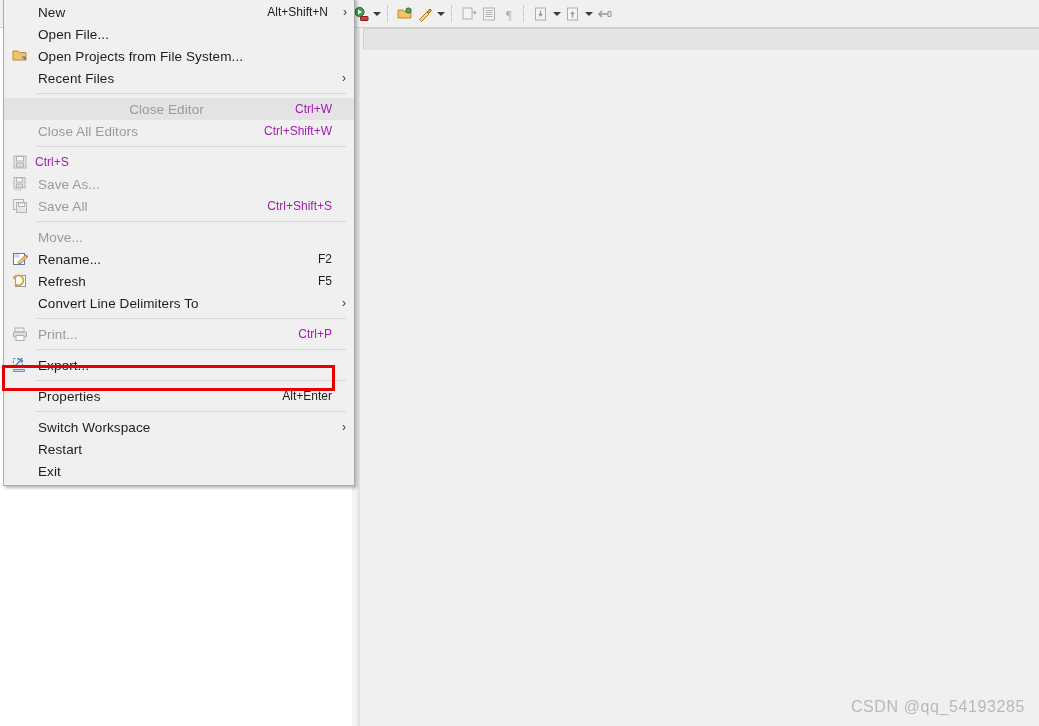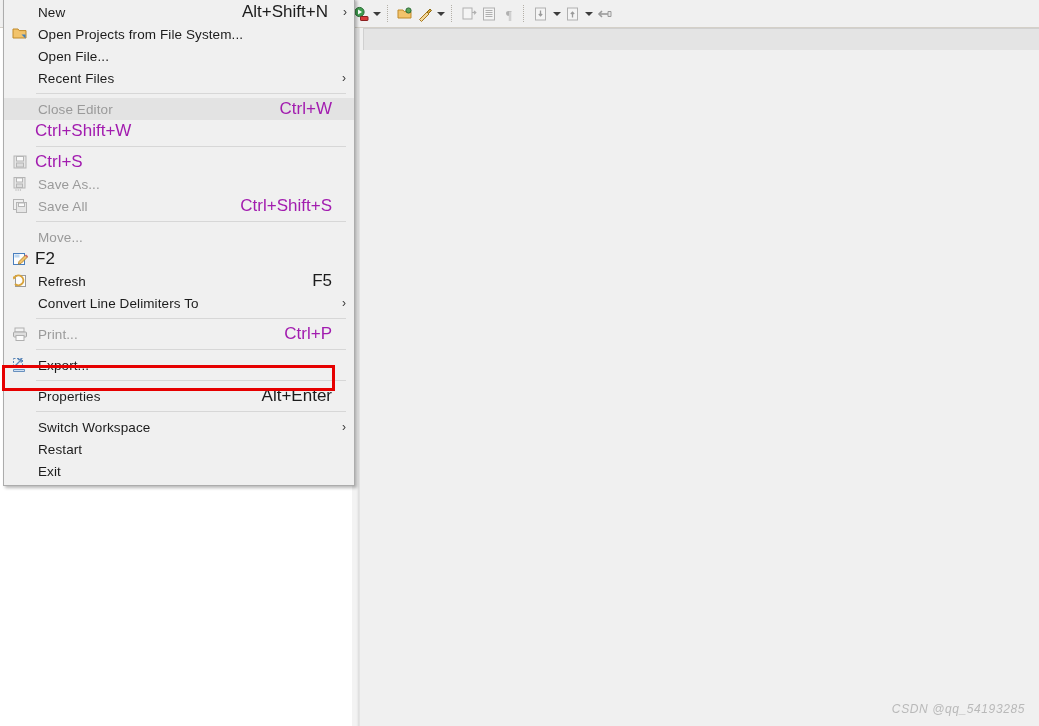--- a/index.html
+++ b/index.html
@@ -131,39 +131,39 @@
   .mi {
     position: relative;
     height: 22px;
     display: flex;
     align-items: center;
     font-size: 13.5px;
     color: #1c1c1c;
     cursor: default;
     padding-left: 0;
   }
-  .mi.hl { background: #e3e3e3; }
+  .mi.hl { background: #e3e3e3; text-align: center; }
   .mi.disabled { color: #9a9a9a; }
   .mi-icon {
     width: 31px; height: 20px;
     flex: 0 0 31px;
     display: flex;
     align-items: center;
     justify-content: center;
     position: relative;
   }
   .mi-label {
     flex: 1 1 auto;
     padding-left: 3px;
     white-space: nowrap;
     letter-spacing: 0.1px;
   }
   .mi-accel {
     flex: 0 0 auto;
-    font-size: 17px;
+    font-size: 12px;
     color: #1c1c1c;
     padding-right: 10px;
     white-space: nowrap;
   }
   .mi.disabled .mi-accel { color: #a21caf; }
   .mi-sub {
     flex: 0 0 auto;
     width: 16px;
     text-align: center;
     font-size: 12px;
@@ -186,26 +186,25 @@
     border: 3px solid #e60000;
     box-sizing: border-box;
     pointer-events: none;
     z-index: 50;
   }
 
   
   .watermark {
     position: absolute;
     right: 14px; bottom: 10px;
-    font-size: 12px;
+    font-size: 16px;
     color: #b9b9b9;
     letter-spacing: 0.6px;
     font-family: "Liberation Sans", sans-serif;
     white-space: nowrap;
-    font-style: italic;
   }
 </style>
 </head>
 <body>
 
 <div id="root">
 
   <div class="left-white"></div>
   <div class="left-scroll-edge"></div>
 
@@ -430,48 +429,49 @@
 
   <div class="menu" id="file-menu">
     <div class="menu-gutterline"></div>
   <div class="mi">
         <span class="mi-icon"></span>
         <span class="mi-label">New</span>
         <span class="mi-accel">Alt+Shift+N</span>
         <span class="mi-sub hasaccel">›</span>
       </div>
       <div class="mi">
+        <span class="mi-icon"></span>
+        <span class="mi-label">Open File...</span>
+        <span class="mi-spacer"></span>
+      </div>
+      <div class="mi">
         <span class="mi-icon">
           <svg width="16" height="16" viewBox="0 0 16 16" xmlns="http://www.w3.org/2000/svg">
             <path d="M1 3h5l1.2 1.6H14V12H1z" fill="#f2c36b" stroke="#c08a2a" stroke-width="1"></path>
             <path d="M9.5 8.5h4v4z" fill="#3f7fbf"></path>
           </svg>
         </span>
         <span class="mi-label">Open Projects from File System...</span>
         <span class="mi-spacer"></span>
       </div>
       <div class="mi">
         <span class="mi-icon"></span>
-        <span class="mi-label">Open File...</span>
-        <span class="mi-spacer"></span>
-      </div>
-      <div class="mi">
-        <span class="mi-icon"></span>
         <span class="mi-label">Recent Files</span>
         <span class="mi-sub">›</span>
       </div>
       <div class="msep"></div>
       <div class="mi disabled hl">
         <span class="mi-icon"></span>
         <span class="mi-label">Close Editor</span>
         <span class="mi-accel">Ctrl+W</span>
         <span class="mi-spacer"></span>
       </div>
       <div class="mi disabled">
         <span class="mi-icon"></span>
+        <span class="mi-label">Close All Editors</span>
         <span class="mi-accel">Ctrl+Shift+W</span>
         <span class="mi-spacer"></span>
       </div>
       <div class="msep"></div>
       <div class="mi disabled">
         <span class="mi-icon">
           <svg width="16" height="16" viewBox="0 0 16 16" xmlns="http://www.w3.org/2000/svg">
             <rect x="2" y="2" width="12" height="12" fill="#e6e6e6" stroke="#b5b5b5"></rect>
             <rect x="4.5" y="2.5" width="7" height="4.5" fill="#fafafa" stroke="#b5b5b5"></rect>
             <rect x="4.5" y="9" width="7" height="4" fill="#dcdcdc" stroke="#b5b5b5"></rect>
@@ -514,20 +514,21 @@
       </div>
       <div class="mi">
         <span class="mi-icon">
           <svg width="16" height="16" viewBox="0 0 16 16" xmlns="http://www.w3.org/2000/svg">
             <rect x="1.5" y="2.5" width="11" height="11" fill="#fdfdfd" stroke="#4a7fbf"></rect>
             <rect x="2.5" y="3.5" width="5" height="3" fill="#bcd6ef"></rect>
             <path d="M7 10.5 13.5 4l2 2L9 12.5l-2.6.6z" fill="#f2c36b" stroke="#a8791f" stroke-width="0.8"></path>
             <path d="M13.5 4l2 2" stroke="#d06a6a" stroke-width="1.6"></path>
           </svg>
         </span>
+        <span class="mi-label">Rename...</span>
         <span class="mi-accel">F2</span>
         <span class="mi-spacer"></span>
       </div>
       <div class="mi">
         <span class="mi-icon">
           <svg width="16" height="16" viewBox="0 0 16 16" xmlns="http://www.w3.org/2000/svg">
             <rect x="3.5" y="2.5" width="10" height="11" fill="#fdfdfd" stroke="#9a9a9a"></rect>
             <path d="M2 5a5 5 0 1 1 1 6" fill="none" stroke="#d8a33a" stroke-width="1.8"></path>
             <path d="M1 3.2 4 5 1.2 6.6z" fill="#d8a33a"></path>
           </svg>

